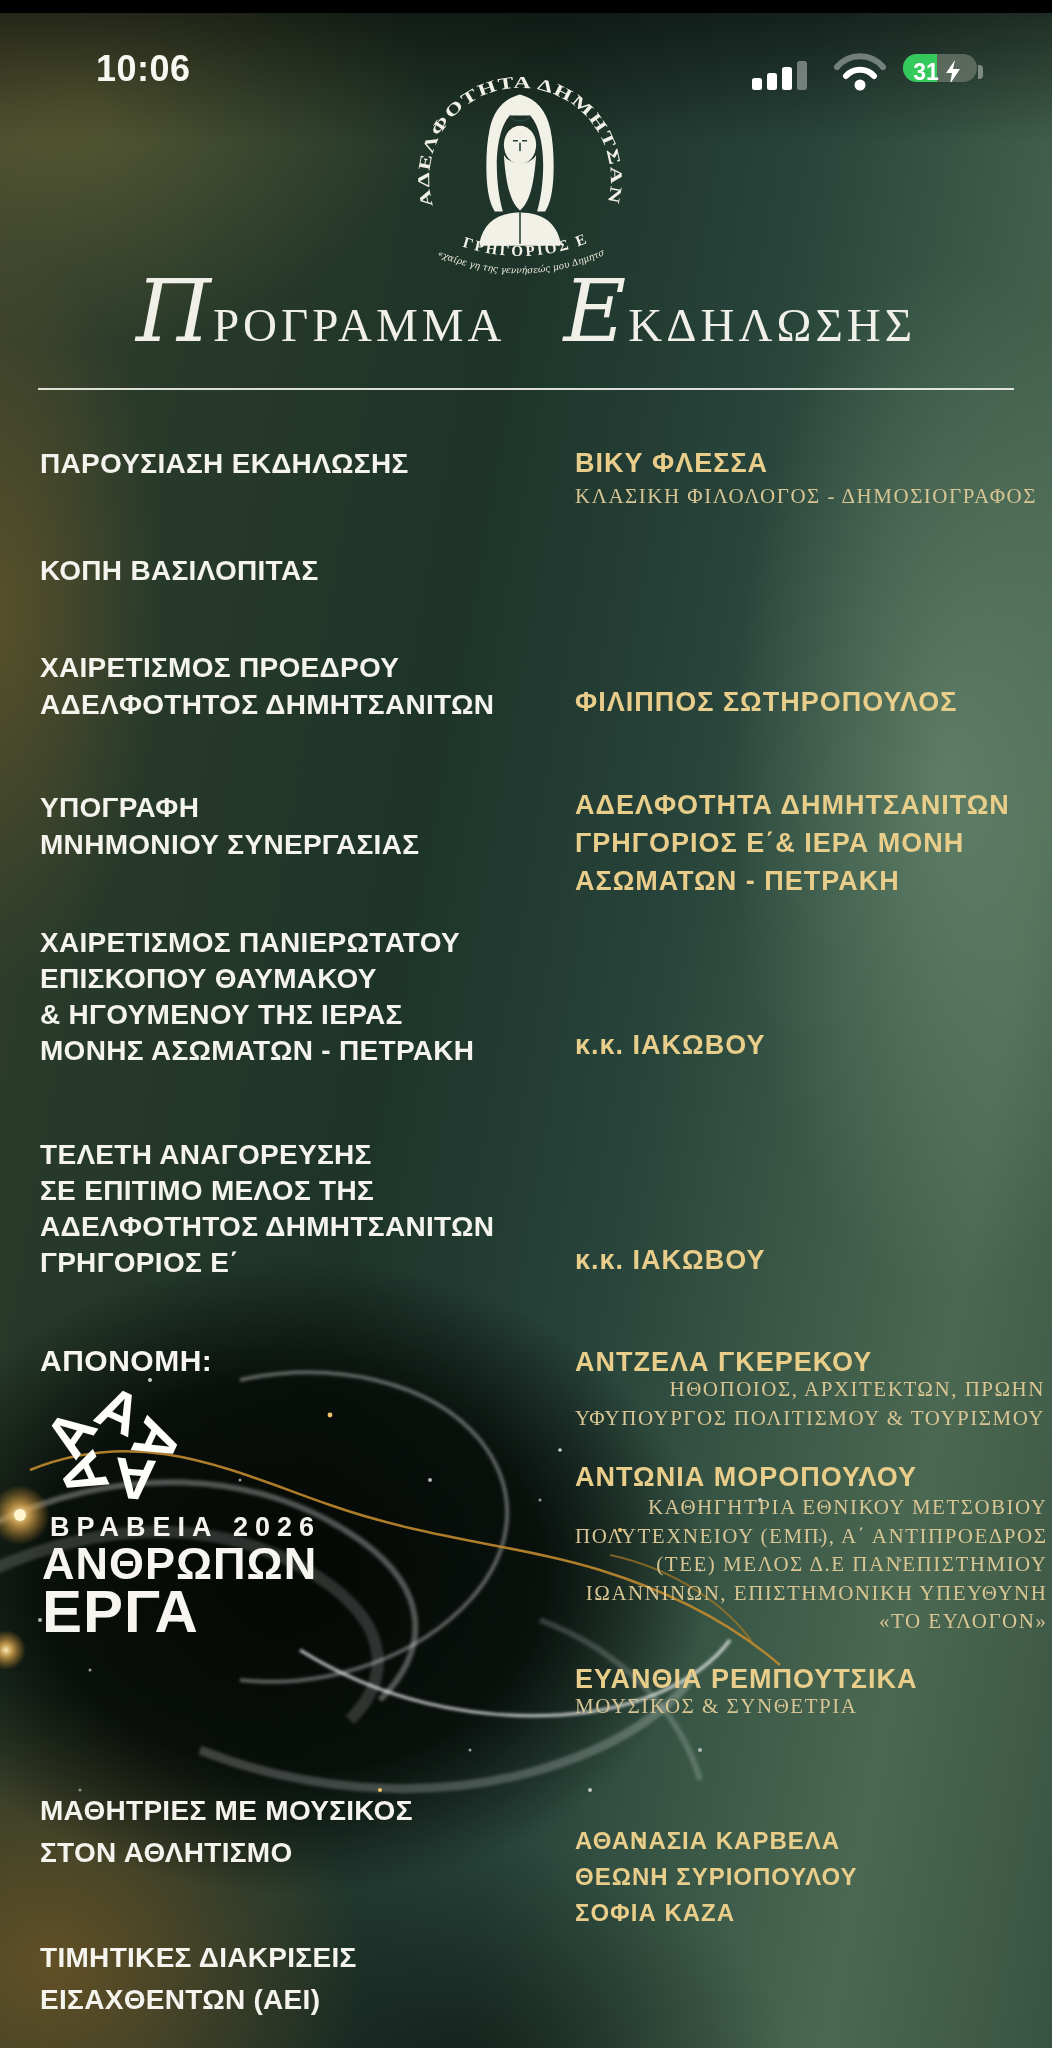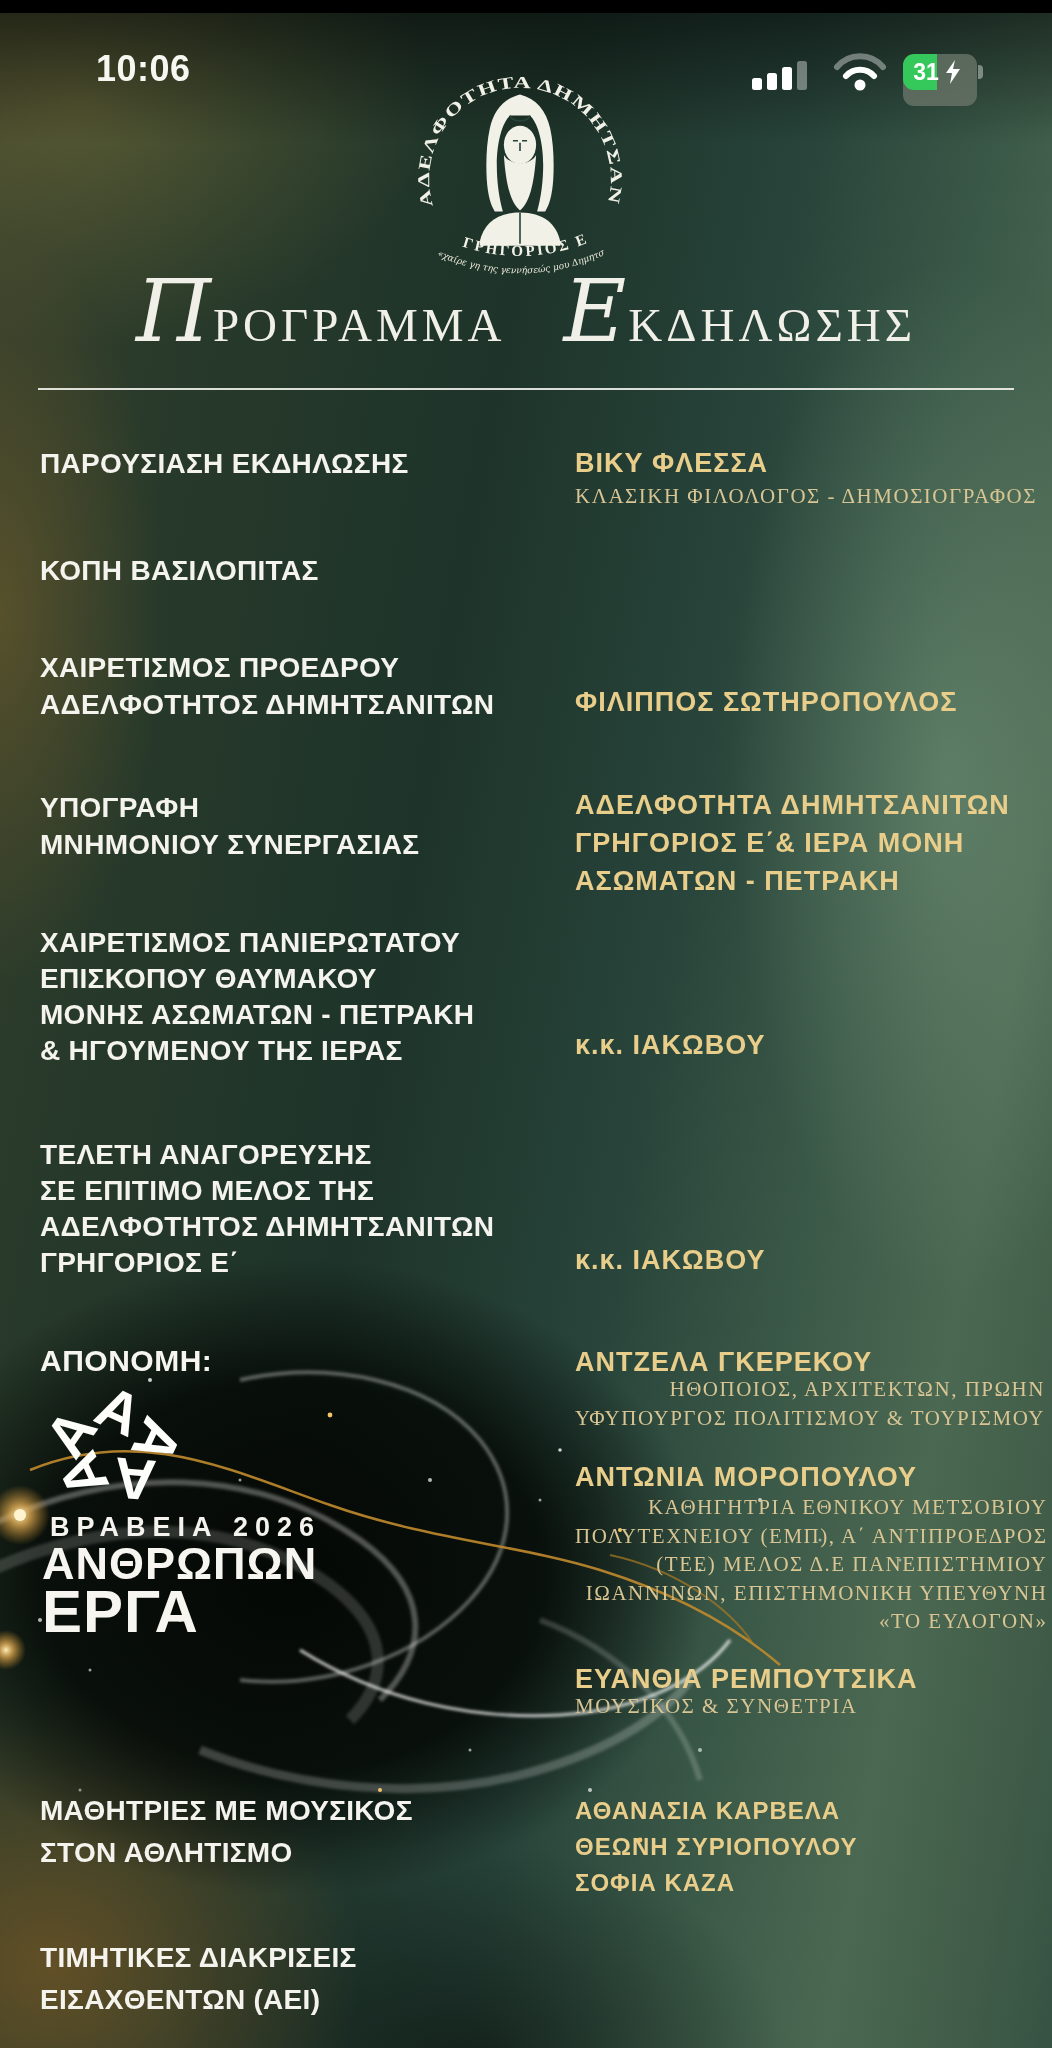--- a/index.html
+++ b/index.html
@@ -18,37 +18,37 @@
   }
   .abs{position:absolute;}
   .notch-strip{left:0;top:0;width:100%;height:13px;background:#000;}
   
   .time{left:96px;top:48px;font-size:36px;font-weight:700;color:#f7f7f2;letter-spacing:.5px;}
   .sig{left:752px;top:56px;width:64px;height:34px;display:flex;align-items:flex-end;gap:5px;}
   .sig i{display:block;width:10px;border-radius:2.5px;background:#fff;}
   .sig i:nth-child(1){height:12px;} .sig i:nth-child(2){height:17px;}
   .sig i:nth-child(3){height:23px;} .sig i:nth-child(4){height:29px;background:rgba(255,255,255,.38);}
   .batt{left:903px;top:54px;width:80px;height:36px;}
-  .batt .body{position:absolute;left:0;top:0;width:74px;height:52px;border-radius:11px;background:rgba(110,120,108,.75);overflow:hidden;}
+  .batt .body{position:absolute;left:0;top:0;width:74px;height:28px;border-radius:18px;background:rgba(110,120,108,.75);overflow:hidden;}
   .batt .fill{position:absolute;left:0;top:0;width:34px;height:36px;background:#35c85b;border-radius:11px 0 0 11px;}
   .batt .pct{position:absolute;left:0;top:0;width:46px;height:36px;line-height:36px;text-align:center;font-size:23px;font-weight:700;color:#fff;}
   .batt .nub{position:absolute;right:0;top:11px;width:5px;height:14px;border-radius:0 4px 4px 0;background:rgba(255,255,255,.4);}
   
   .emblem{left:399px;top:44px;width:242px;height:242px;}
   
   .title{left:0;top:268px;width:1052px;height:112px;display:flex;justify-content:center;align-items:baseline;gap:58px;color:#f1f0e8;}
   .title .word{display:flex;align-items:baseline;}
   .title .init{font-family:"DejaVu Serif",serif;font-style:italic;font-size:86px;line-height:86px;margin-right:2px;}
   .title .rest{font-family:"Liberation Serif",serif;font-size:47px;letter-spacing:4px;}
   .rule{left:38px;top:388px;width:976px;height:2px;background:rgba(246,246,240,.88);}
   
   .lcap{left:40px;color:#f4f3ed;font-weight:700;font-size:28px;line-height:37px;letter-spacing:.3px;}
   .gname{left:575px;color:#e9cd8a;font-weight:700;font-size:27px;line-height:42px;letter-spacing:1px;}
   .gsub{left:575px;color:#d8c593;font-family:"Liberation Serif",serif;font-size:21px;line-height:28.5px;letter-spacing:1.5px;text-align:right;}
-  .gsmall{left:575px;color:#e9cd8a;font-weight:700;font-size:24px;line-height:36px;letter-spacing:1px;}
+  .gsmall{left:575px;color:#e9cd8a;font-weight:700;font-size:24px;line-height:36px;letter-spacing:1px;margin-top:30px;}
   
   .star{left:42px;top:1388px;width:150px;height:122px;color:#fefefb;}
   .star span{position:absolute;font-weight:700;font-size:58px;line-height:58px;}
   .aw-line1{left:50px;top:1512px;color:#f4f3ed;font-weight:700;font-size:27px;letter-spacing:7px;}
   .aw-line2{left:42px;top:1540px;color:#f6f5ef;font-weight:800;font-size:45px;line-height:48px;letter-spacing:1px;}
   .aw-line3{left:42px;top:1588px;color:#f6f5ef;font-weight:800;font-size:60px;line-height:48px;letter-spacing:1px;}
   .deco{left:0;top:1320px;pointer-events:none;}
   .z2{z-index:2;}
 </style>
 </head>
@@ -190,22 +190,22 @@
   </div>
   <div class="abs gname z2" style="top:786px;line-height:38px">
     <div>ΑΔΕΛΦΟΤΗΤΑ ΔΗΜΗΤΣΑΝΙΤΩΝ</div>
     <div>ΓΡΗΓΟΡΙΟΣ Ε΄&amp; ΙΕΡΑ ΜΟΝΗ</div>
     <div>ΑΣΩΜΑΤΩΝ - ΠΕΤΡΑΚΗ</div>
   </div>
 
   <div class="abs lcap z2" style="top:925px;line-height:36px">
     <div>ΧΑΙΡΕΤΙΣΜΟΣ ΠΑΝΙΕΡΩΤΑΤΟΥ</div>
     <div>ΕΠΙΣΚΟΠΟΥ ΘΑΥΜΑΚΟΥ</div>
+    <div>&amp; ΗΓΟΥΜΕΝΟΥ ΤΗΣ ΙΕΡΑΣ</div>
     <div>ΜΟΝΗΣ ΑΣΩΜΑΤΩΝ - ΠΕΤΡΑΚΗ</div>
-    <div>&amp; ΗΓΟΥΜΕΝΟΥ ΤΗΣ ΙΕΡΑΣ</div>
   </div>
   <div class="abs gname z2" style="top:1024px">κ.κ. ΙΑΚΩΒΟΥ</div>
 
   <div class="abs lcap z2" style="top:1137px;line-height:36px">
     <div>ΤΕΛΕΤΗ ΑΝΑΓΟΡΕΥΣΗΣ</div>
     <div>ΣΕ ΕΠΙΤΙΜΟ ΜΕΛΟΣ ΤΗΣ</div>
     <div>ΑΔΕΛΦΟΤΗΤΟΣ ΔΗΜΗΤΣΑΝΙΤΩΝ</div>
     <div>ΓΡΗΓΟΡΙΟΣ Ε΄</div>
   </div>
   <div class="abs gname z2" style="top:1239px">κ.κ. ΙΑΚΩΒΟΥ</div>

